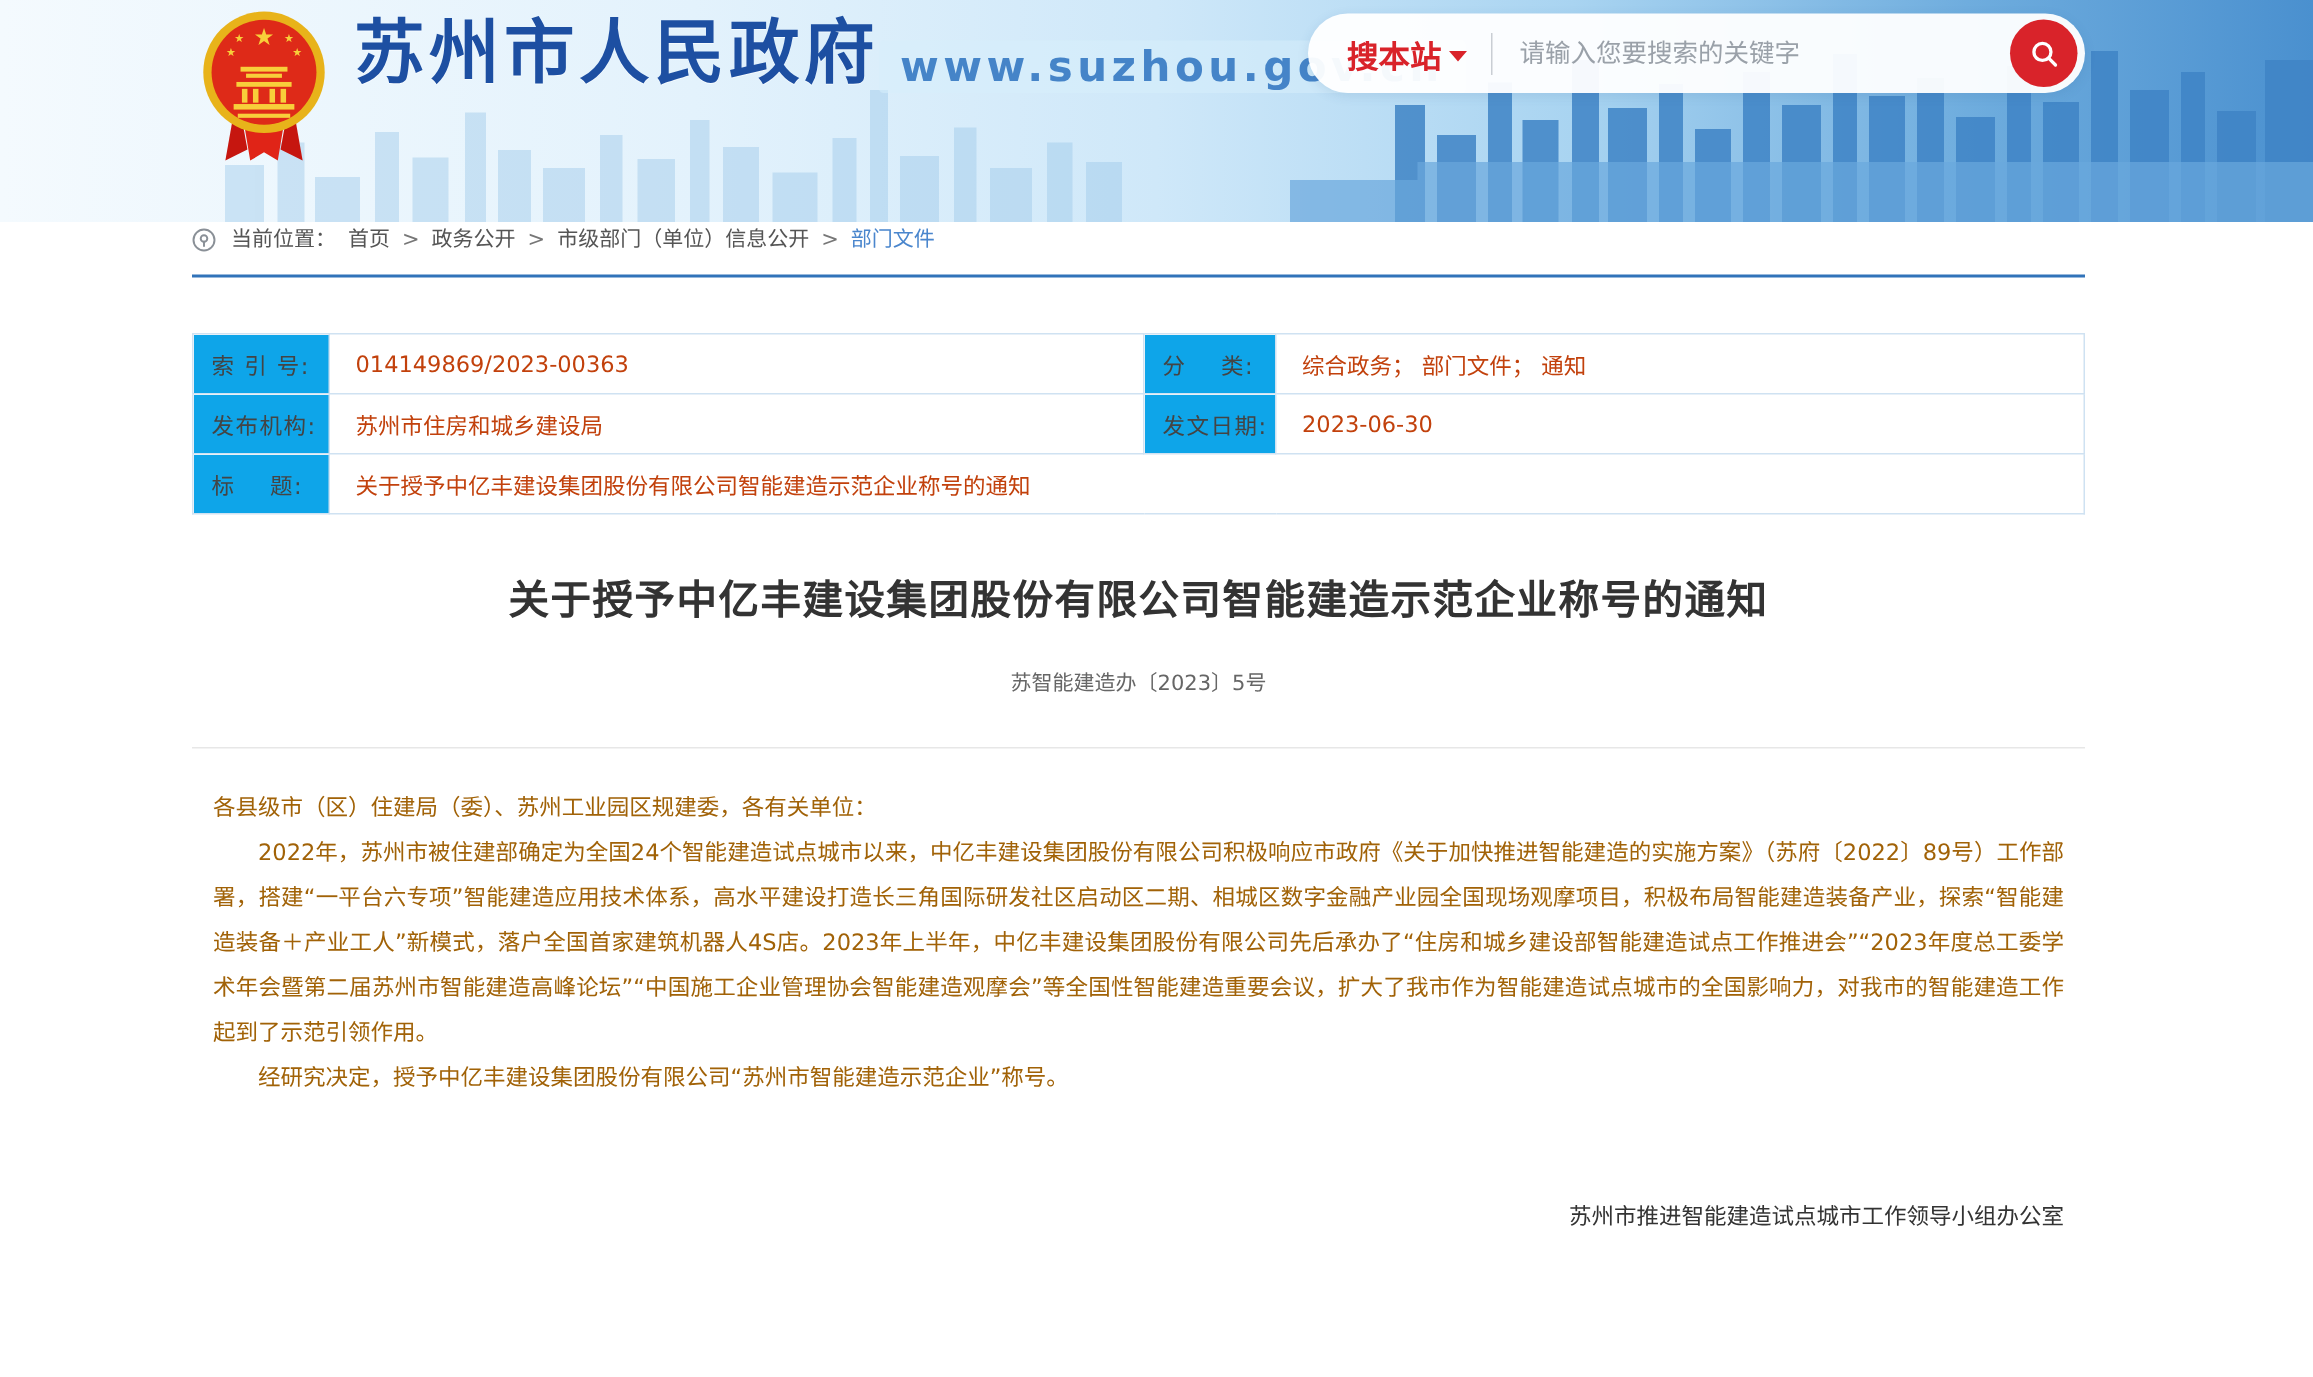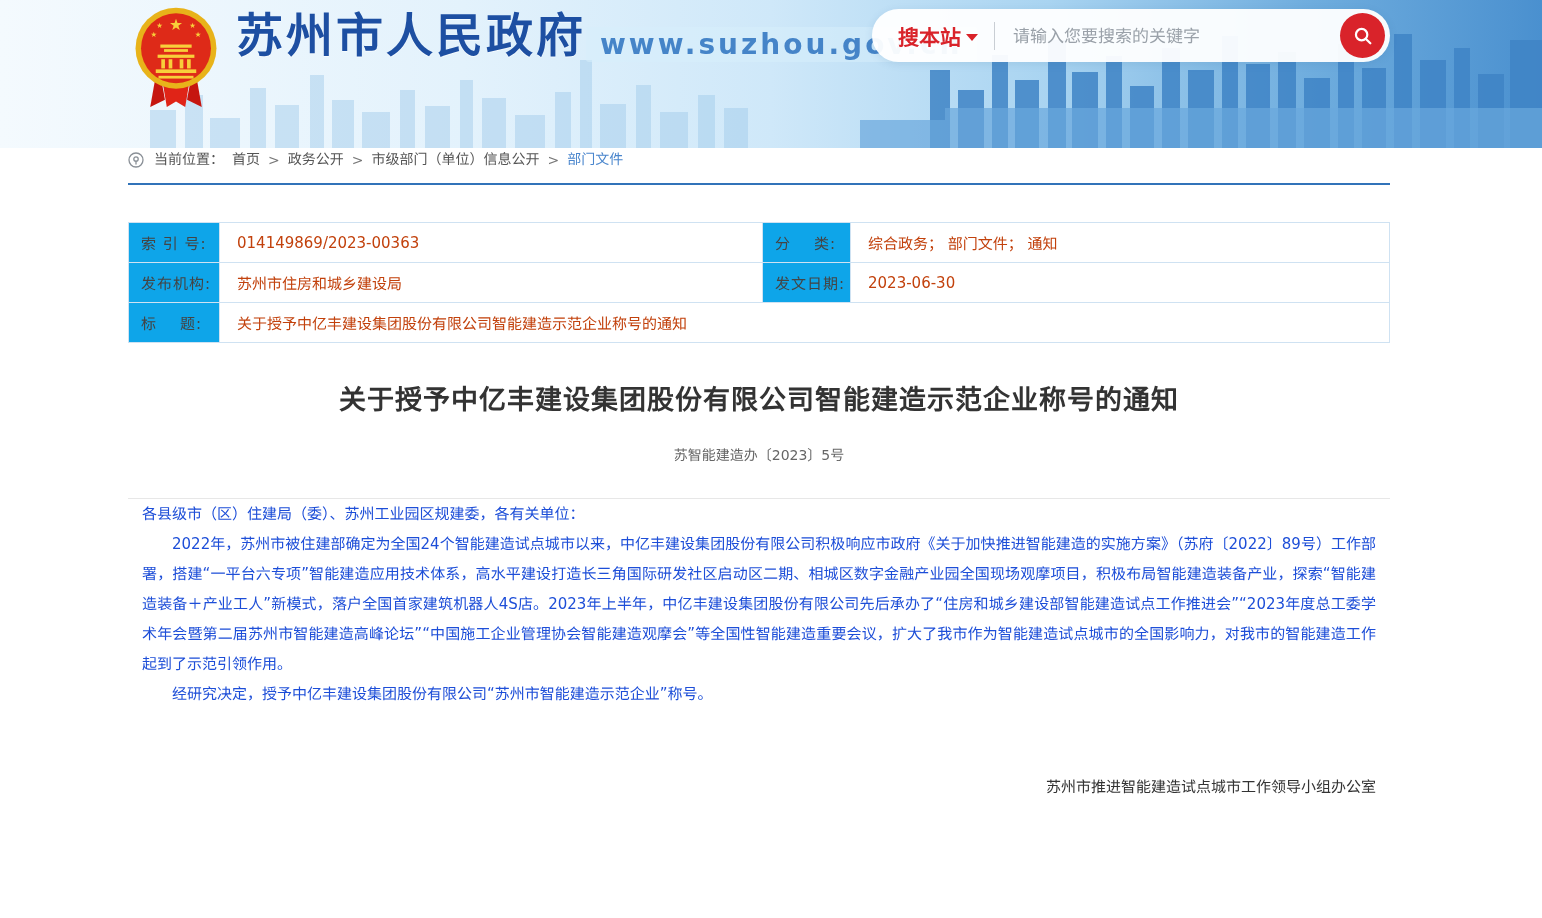--- a/index.html
+++ b/index.html
@@ -108,22 +108,22 @@
   
   .doc-title {
     margin-top: 35px; text-align: center;
     font-size: 27px; font-weight: bold; color: #333;
     letter-spacing: 1px;
   }
   .doc-number { margin-top: 27px; text-align: center; font-size: 14px; color: #666; }
   .gray-rule { border: none; border-top: 1px solid #e7e7e7; margin: 34px 0 0 0; }
 
   .doc-body {
-    padding: 0 14px;
-    font-size: 15px; color: #1d4ed8; line-height: 30px;
+    margin-top: 24px; padding: 0 14px;
+    font-size: 15px; color: #a16207; line-height: 30px;
     text-align: justify;
   }
   .doc-body .para { text-indent: 2em; margin: 0; }
   .doc-body .salutation { margin: 0 0 0 0; }
 
   .doc-footer {
     margin-top: 66px; margin-right: 14px;
     width: fit-content; margin-left: auto;
     text-align: center; font-size: 15px; color: #333;
   }

